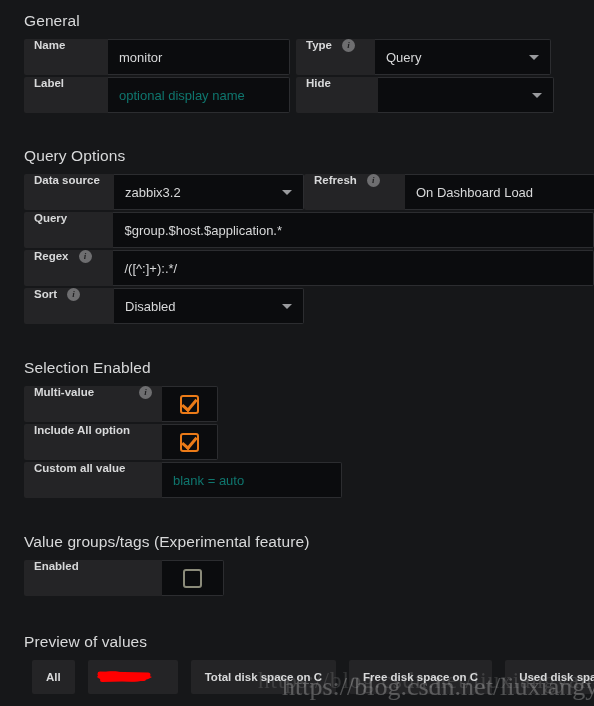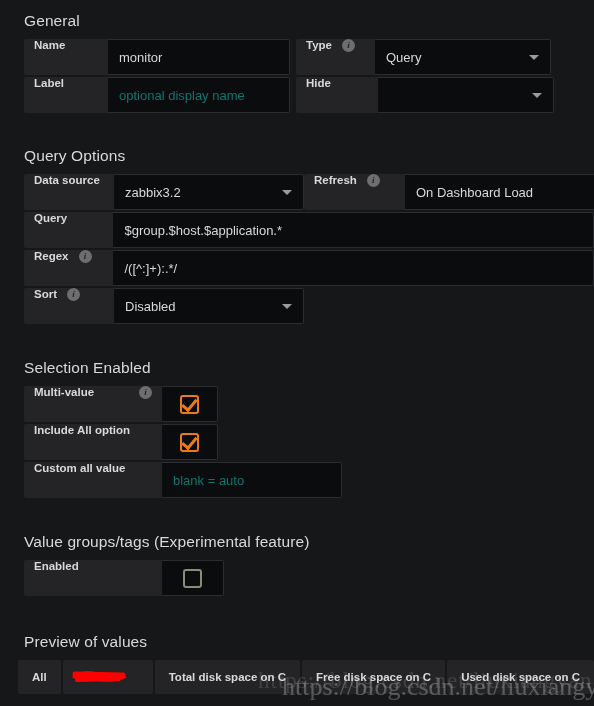--- a/index.html
+++ b/index.html
@@ -141,23 +141,22 @@
     width: 6px;
     height: 12px;
     border: solid #eb7b18;
     border-width: 0 3px 3px 0;
     transform: rotate(40deg);
   }
 
   
   .chips {
     display: flex;
-    padding-left: 12px;
-    gap: 2px;
-    justify-content: flex-end;
+    padding-left: 32px;
+    gap: 13px;
   }
   .chip {
     background: #242426;
     color: #d8d9da;
     font-size: 11.5px;
     font-weight: bold;
     height: 34px;
     display: flex;
     align-items: center;
     padding: 0 14px;

